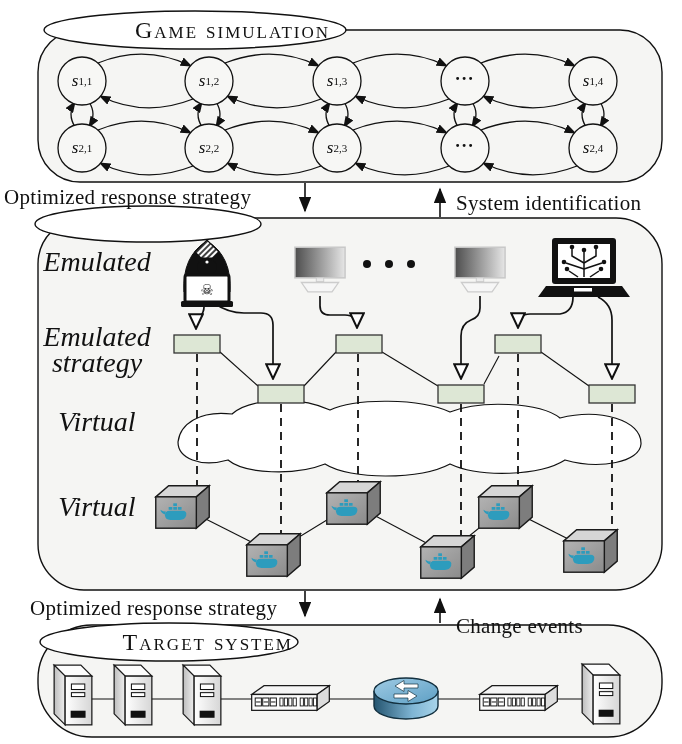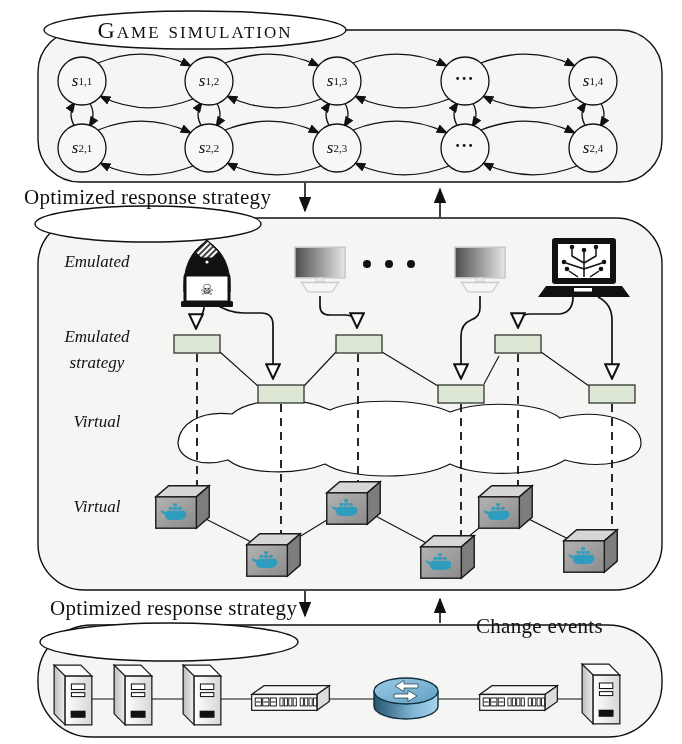--- a/index.html
+++ b/index.html
@@ -1,22 +1,22 @@
 <!DOCTYPE html>
 <html><head>
 <meta charset="utf-8">
 <style>
   html,body{margin:0;padding:0;background:#fff;}
   .canvas{position:relative;width:682px;height:744px;background:#fff;overflow:hidden;
           font-family:"Liberation Serif", serif;color:#111;}
   .canvas svg{position:absolute;left:0;top:0;}
   .lbl{position:absolute;white-space:nowrap;}
-  .sec-title{font-variant:small-caps;font-size:24px;letter-spacing:2px;text-align:center;}
-  .flow-lbl{font-size:21px;letter-spacing:.3px;margin-left:20px;}
-  .row-lbl{font-style:italic;font-size:17px;text-align:center;width:130px;line-height:26px;}
+  .sec-title{font-variant:small-caps;font-size:24px;letter-spacing:2px;text-align:right;}
+  .flow-lbl{font-size:21px;letter-spacing:.3px;}
+  .row-lbl{font-style:italic;font-size:28px;text-align:center;width:130px;line-height:26px;}
   .state-lbl{width:48px;height:48px;display:flex;align-items:center;justify-content:center;
              font-size:17px;}
   .state-lbl i{font-style:italic;}
   .state-lbl sub{font-size:11px;font-style:normal;line-height:0;}
   .dots-node{letter-spacing:2px;font-size:18px;font-weight:bold;}
 </style>
 </head>
 <body>
 
 <div class="canvas">
@@ -290,22 +290,24 @@
     <ellipse cx="406" cy="691" rx="32" ry="13" fill="url(#grtrtop)" stroke="#13303f" stroke-width="1.4"></ellipse>
     <polygon points="418,684 404,684 404,680.5 395,686 404,691.5 404,688 418,688" fill="#fff" stroke="#13303f" stroke-width="0.7"></polygon>
     <polygon points="394,694 408,694 408,690.5 417,696 408,701.5 408,698 394,698" fill="#fff" stroke="#13303f" stroke-width="0.7"></polygon>
   </g>
 
   <use href="#sym-switch" x="477" y="683" width="83" height="30"></use>
   <use href="#sym-server" x="578" y="661" width="46" height="66"></use>
 </svg>
 
 <div class="lbl sec-title" style="left:60px;top:17px;width:270px;">Game simulation</div>
+<div class="lbl sec-title" style="left:45px;top:629px;width:248px;">Target system</div>
 
 <div class="lbl flow-lbl" style="left:4px;top:185px;">Optimized response strategy</div>
+<div class="lbl flow-lbl" style="left:456px;top:191px;">System identification</div>
 <div class="lbl flow-lbl" style="left:30px;top:596px;">Optimized response strategy</div>
 <div class="lbl flow-lbl" style="left:456px;top:614px;">Change events</div>
 
 <div class="lbl row-lbl" style="left:32px;top:249px;">
   <div>Emulated</div>
 </div>
 <div class="lbl row-lbl" style="left:32px;top:324px;">
   <div>Emulated</div>
   <div>strategy</div>
 </div>

